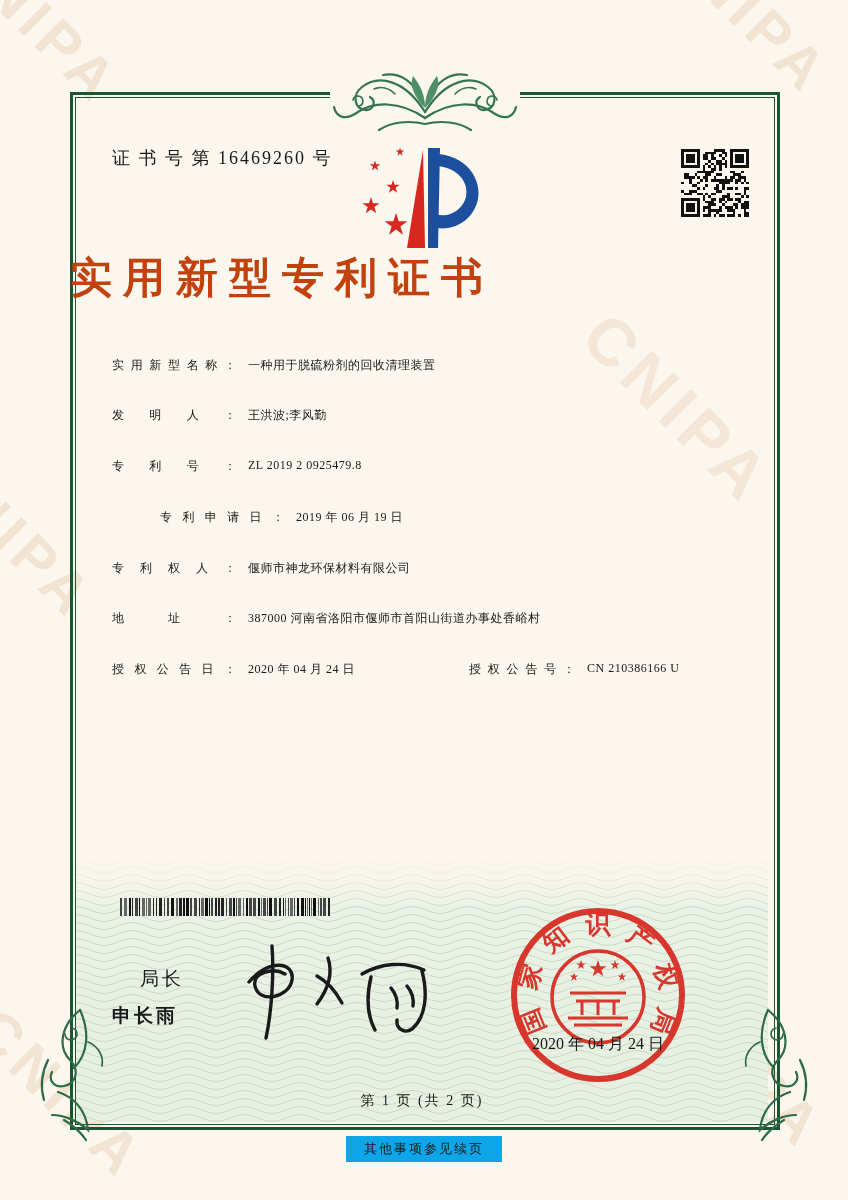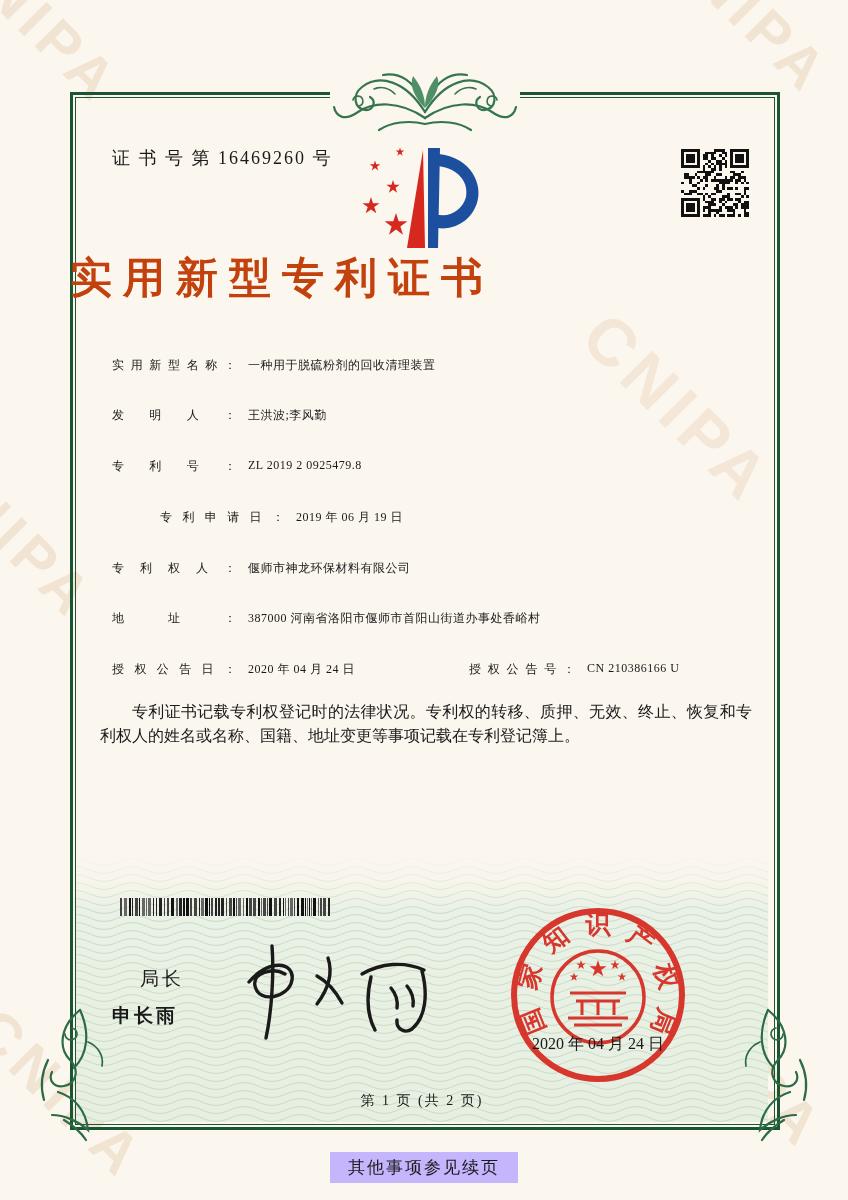--- a/index.html
+++ b/index.html
@@ -50,22 +50,22 @@
   .sig-label{left:112px;top:966px;font-size:19px;z-index:3;letter-spacing:3px;
     font-family:"Liberation Sans","DejaVu Sans",sans-serif;margin-left:28px;}
   .sig-name{left:112px;top:1003px;font-size:19px;z-index:3;letter-spacing:3px;
     font-family:"Liberation Sans","DejaVu Sans",sans-serif;font-weight:bold;}
   .signature{left:235px;top:940px;width:215px;height:102px;z-index:3;}
   .seal{left:508px;top:905px;width:180px;height:180px;z-index:4;}
   .seal-date{left:508px;top:1034px;width:180px;text-align:center;font-size:16px;z-index:5;}
   .page-footer{left:70px;top:1092px;width:704px;text-align:center;font-size:14px;
     letter-spacing:2px;z-index:3;}
   .cont-note{left:0;top:1136px;width:848px;text-align:center;z-index:3;}
-  .cont-note span{display:inline-block;background:#c4b5fd;padding:4px 18px;font-size:17px;
-    letter-spacing:2px;margin-top:16px;}
+  .cont-note span{display:inline-block;background:#0ea5e9;padding:4px 18px;font-size:13px;
+    letter-spacing:2px;}
   
   .orn-top{left:325px;top:50px;width:200px;height:84px;z-index:4;}
   .orn-mask{left:330px;top:88px;width:190px;height:12px;background:#fbf6ee;z-index:3;}
   .orn-corner-l{left:28px;top:1002px;width:100px;height:140px;z-index:4;}
   .orn-corner-r{left:720px;top:1002px;width:100px;height:140px;z-index:4;transform:scaleX(-1);}
 </style>
 </head>
 <body>
 
 <div class="wm" style="left:-70px;top:-15px;">CNIPA</div>
@@ -492,21 +492,20 @@
   <span class="flabel">地址：</span><span class="fvalue">387000 河南省洛阳市偃师市首阳山街道办事处香峪村</span>
 </div>
 <div class="frow" style="top:661px;width:652px;">
   <span class="flabel">授权公告日：</span><span class="fvalue">2020 年 04 月 24 日</span>
   <span class="grant-no">
     <span class="flabel" style="width:106px;">授权公告号：</span><span class="fvalue">CN 210386166 U</span>
   </span>
 </div>
 
 <div class="abs bodytext">
-  <p>专利证书记载专利权登记时的法律状况。专利权的转移、质押、无效、终止、恢复和专利权人的姓名或名称、国籍、地址变更等事项记载在专利登记簿上。</p>
 </div>
 
 <svg id="barcode" class="abs barcode" width="216" height="18">
     <rect x="0" y="0" width="2" height="18" fill="#444"></rect>
     <rect x="4" y="0" width="3" height="18" fill="#666"></rect>
     <rect x="9" y="0" width="2" height="18" fill="#111"></rect>
     <rect x="12" y="0" width="1" height="18" fill="#222"></rect>
     <rect x="15" y="0" width="3" height="18" fill="#444"></rect>
     <rect x="19" y="0" width="1" height="18" fill="#111"></rect>
     <rect x="22" y="0" width="3" height="18" fill="#666"></rect>

